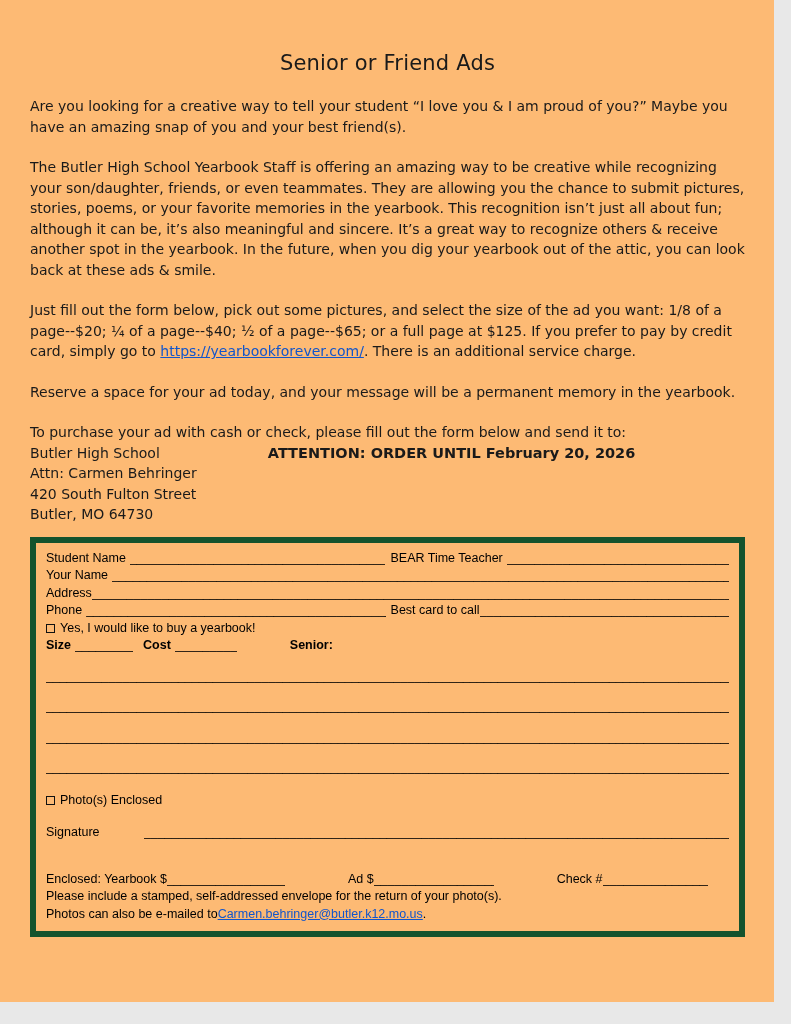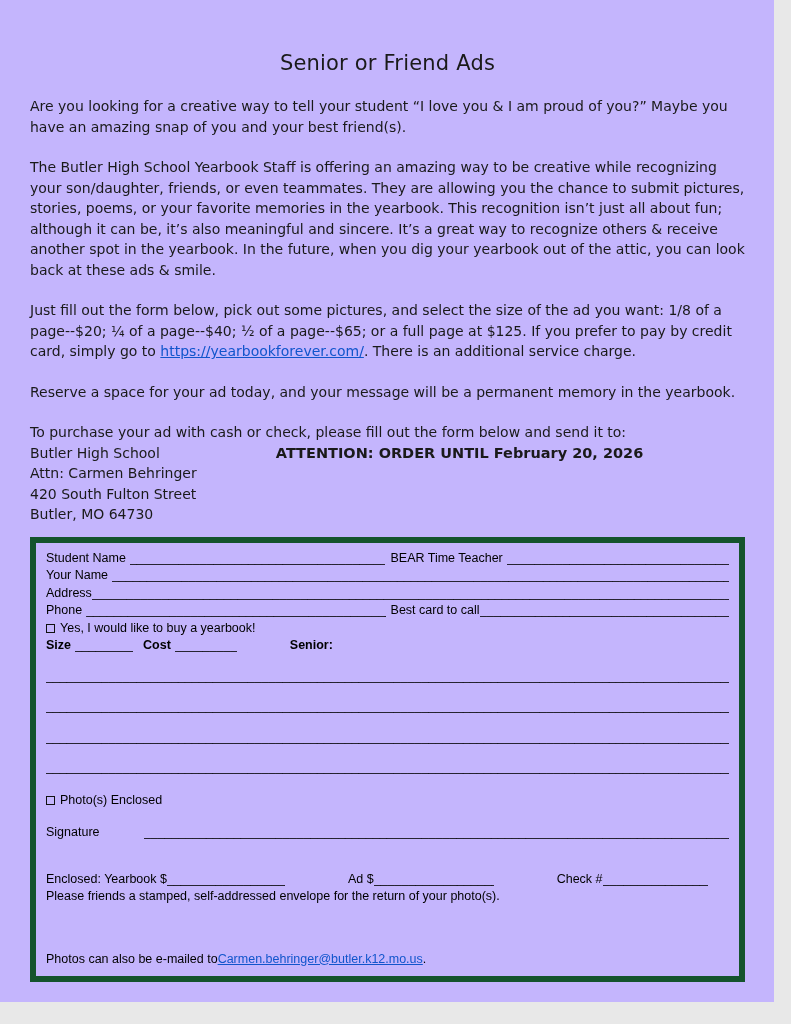--- a/index.html
+++ b/index.html
@@ -7,37 +7,37 @@
   body {
     width: 791px; height: 1024px;
     background: #e8e8e8;
     font-family: "DejaVu Sans", sans-serif;
     color: #1a1a1a;
     position: relative;
   }
   .page {
     position: absolute; top: 0; left: 0;
     width: 774px; height: 1002px;
-    background: #c4b5fd;
+    background: #fdba74;
     overflow: hidden;
   }
   .content { padding: 50px 29px 0 30px; }
 
   h1 {
     font-size: 21px; font-weight: 500; text-align: center;
     margin: 0 0 4px 0; line-height: 26px; letter-spacing: 0.2px;
   }
   p { margin: 20px 0 0 0; font-size: 14px; line-height: 20.5px; }
   .intro { font-weight: 400; }
 
   .addr { font-size: 14px; line-height: 20.5px; }
-  .addr-row { display: flex; align-items: baseline; gap: 8px; }
+  .addr-row { display: flex; align-items: baseline; }
   .attention { font-weight: 700; margin-left: 108px; font-size: 14.5px; white-space: nowrap; }
 
-  .link { color: #1155cc; text-decoration: underline; cursor: pointer; margin-top: 45px; }
+  .link { color: #1155cc; text-decoration: underline; cursor: pointer; }
 
   .formbox {
     margin-top: 12px;
     border: 6px solid #14532d;
     padding: 7px 10px 8px 10px;
     font-family: "Liberation Sans", sans-serif;
     font-size: 12.5px;
     color: #000;
   }
   .frow {
@@ -163,21 +163,21 @@
       <div class="frow enc-row">
         <span class="flabel nmr">Enclosed: Yearbook $</span>
         <span class="blank w118">__________________________________________________________________________________________________________________________________</span>
         <span class="flabel nmr ml63">Ad $</span>
         <span class="blank w120">__________________________________________________________________________________________________________________________________</span>
         <span class="flabel nmr ml63">Check #</span>
         <span class="blank w105">__________________________________________________________________________________________________________________________________</span>
       </div>
 
       <div class="frow">
-        <span>Please friends a stamped, self-addressed envelope for the return of your photo(s).</span>
+        <span>Please include a stamped, self-addressed envelope for the return of your photo(s).</span>
       </div>
 
       <div class="frow">
         <span>Photos can also be e-mailed to </span>
         <a class="link" href="#">Carmen.behringer@butler.k12.mo.us</a>
         <span>.</span>
       </div>
 
     </div>
   </div>

